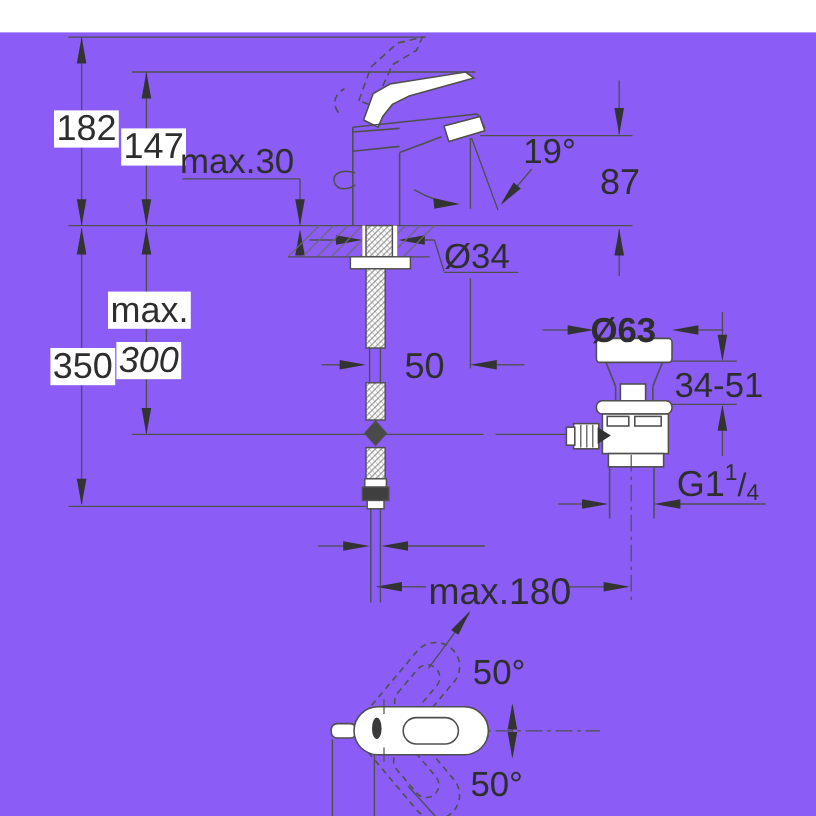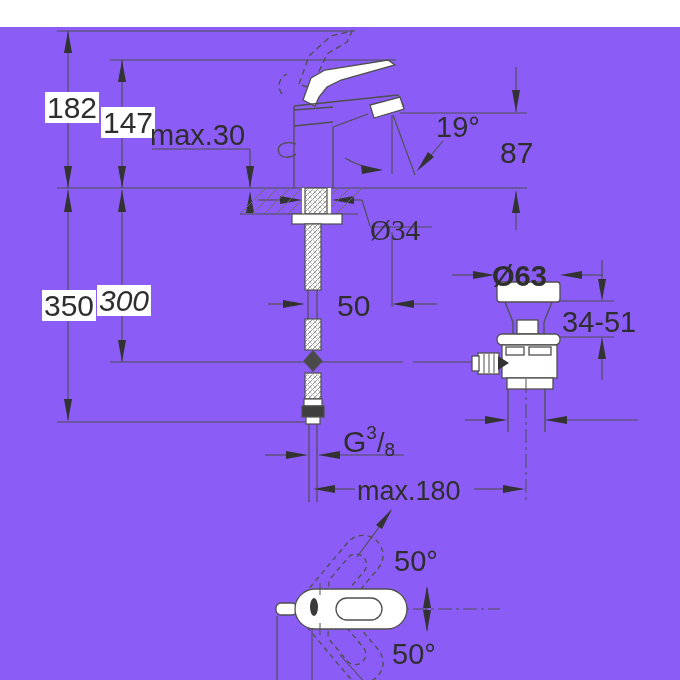--- a/index.html
+++ b/index.html
@@ -4,21 +4,21 @@
 <style>
   html,body{margin:0;padding:0;background:#fff;}
   #stage{position:relative;width:680px;height:680px;background:#8b5cf6;overflow:hidden;
          font-family:"Liberation Sans",sans-serif;margin-top:27px;}
   #stage svg{position:absolute;left:0;top:0;}
   .lbl{position:absolute;color:#2e2e2e;white-space:nowrap;line-height:1.04;
        font-family:"Liberation Sans",sans-serif;letter-spacing:0px;}
   .bg{background:#ffffff;padding:0 2px;}
   .f30{font-size:30px;}
   .f29{font-size:29px;}
-  .f27{font-size:27px;}
+  .f27{font-size:31px;}
   .thread{font-size:30px;}
   .thread .sup{font-size:19px;vertical-align:13px;}
   .thread .sub{font-size:19px;vertical-align:-4px;}
   .thread .sl{font-size:27px;}
 </style>
 </head>
 <body>
 
 <div id="stage">
 
@@ -214,28 +214,29 @@
     <line x1="320" y1="556" x2="320" y2="568" stroke-width="1"></line>
     <line x1="320" y1="596" x2="320" y2="608" stroke-width="1"></line>
   </g>
 </svg>
 
 <div class="lbl f30 bg" style="left:45px;top:65px;">182</div>
 <div class="lbl f30 bg" style="left:101px;top:80px;">147</div>
 <div class="lbl f29" style="left:150px;top:93px;">max.30</div>
 <div class="lbl f29" style="left:436px;top:85px;">19°</div>
 <div class="lbl f30" style="left:500px;top:110px;">87</div>
-<div class="lbl f29" style="left:370px;top:188px;font-family:Liberation Serif, serif;">Ø34</div>
+<div class="lbl f29" style="left:370px;top:172px;">Ø34</div>
+<div class="lbl f30 bg" style="left:90px;top:216px;">max.</div>
 <div class="lbl f30 bg" style="left:97px;top:258px;font-style:italic;">300</div>
 <div class="lbl f30 bg" style="left:42px;top:263px;">350</div>
 <div class="lbl f30" style="left:337px;top:263px;">50</div>
 <div class="lbl f29" style="left:492px;top:234px;font-weight:bold;">Ø63</div>
 <div class="lbl f29" style="left:562px;top:280px;">34-51</div>
 
-
-<div class="lbl thread" style="left:343px;top:396px;"><span>G</span><span class="sup">3</span><span class="sl">/</span><span class="sub">8</span></div>
+<div class="lbl thread" style="left:564px;top:358px;"><span>G1</span><span class="sup">1</span><span class="sl">/</span><span class="sub">4</span></div>
+
 
 <div class="lbl f27" style="left:357px;top:450px;">max.180</div>
 <div class="lbl f29" style="left:394px;top:519px;">50°</div>
 <div class="lbl f29" style="left:392px;top:612px;">50°</div>
 <div class="lbl f30" style="left:281px;top:651px;">41</div>
 
 </div>
 
 </body></html>

